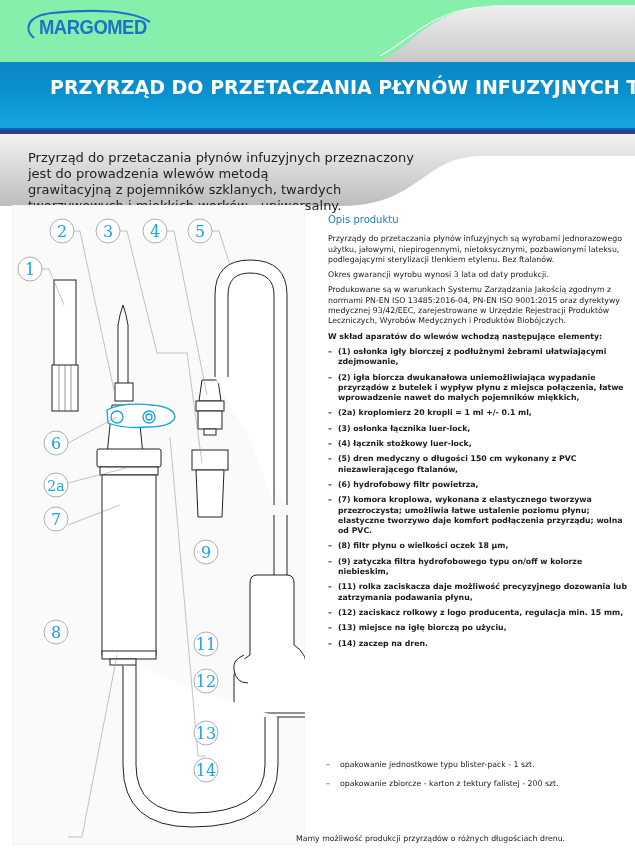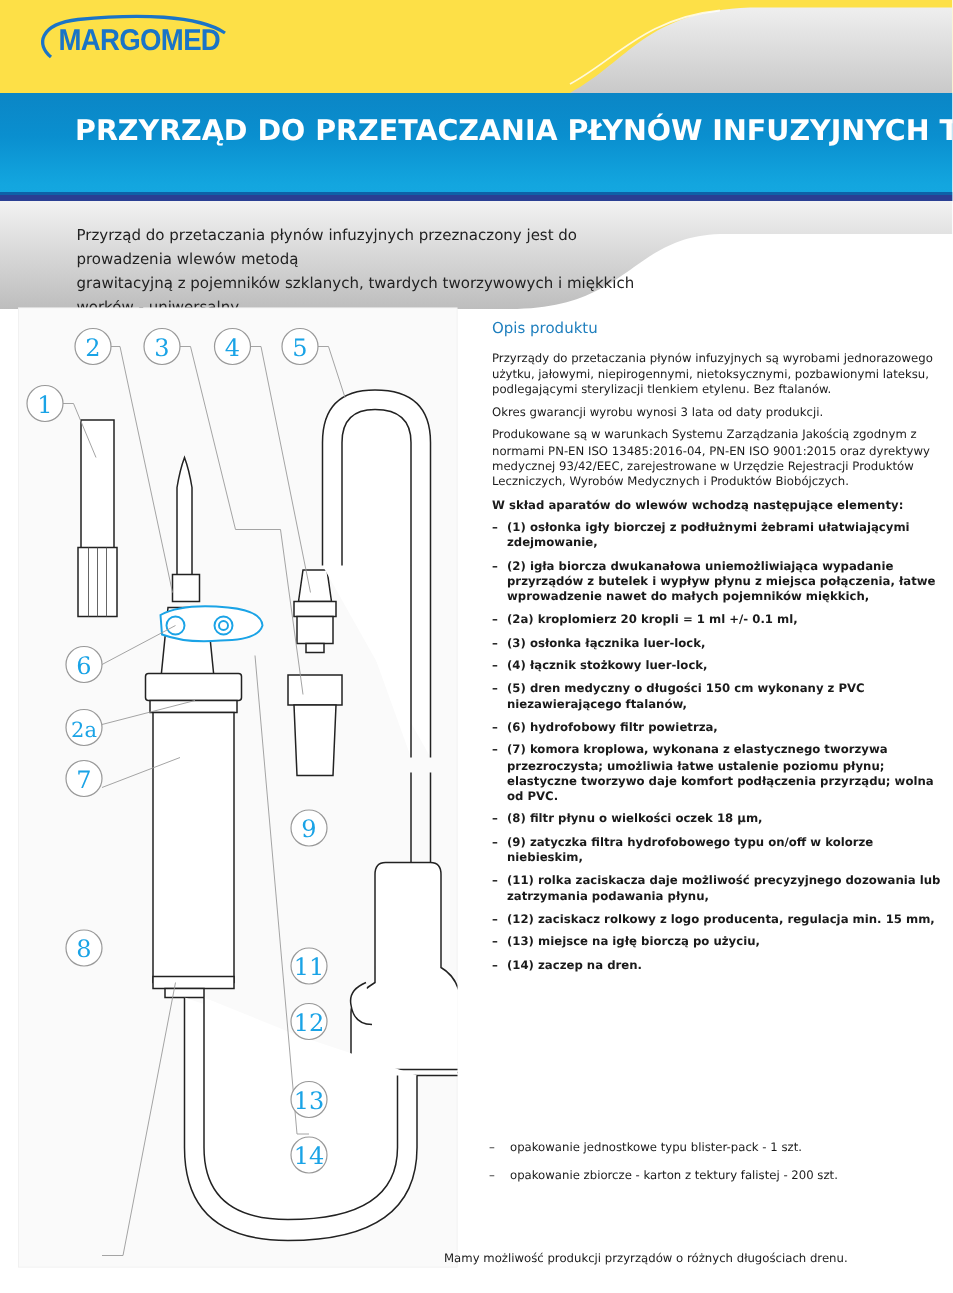--- a/index.html
+++ b/index.html
@@ -1,32 +1,32 @@
 <!DOCTYPE html>
 <html><head>
 <meta charset="utf-8">
 <style>
   html, body { margin:0; padding:0; }
   body { width:635px; height:862px; position:relative; overflow:hidden; background:#ffffff;
          font-family:"DejaVu Sans", sans-serif; color:#1a1a1a; }
-  .header { position:absolute; left:0; top:0; width:635px; height:62px; background:#fde047; }
+  .header { position:absolute; left:0; top:0; width:635px; height:62px; background:#86efac; }
   .header-swoosh { position:absolute; left:0; top:0; width:635px; height:62px; }
   .logo { position:absolute; left:22px; top:8px; width:132px; height:36px; }
   .logo-text { position:absolute; left:17px; top:8px; font-family:"Liberation Sans", sans-serif;
                font-weight:bold; font-size:20px; color:#1a74c7; letter-spacing:-0.5px;
                transform:scaleX(0.92); transform-origin:left; }
   .title-band { position:absolute; left:0; top:62px; width:635px; height:72px;
                 background:linear-gradient(#0b86c6 0%, #0a8fcf 40%, #13a6df 85%, #14a7e0 100%); }
   .title-band .stripe1 { position:absolute; left:0; bottom:0; width:100%; height:4px; background:#2a3f93; }
   .title-band .stripe2 { position:absolute; left:0; bottom:4px; width:100%; height:2px; background:#0e62a8; }
   .page-title { position:absolute; left:50px; top:14px; font-family:"DejaVu Sans", sans-serif;
                 font-weight:bold; font-size:19px; color:#ffffff; letter-spacing:0px; white-space:nowrap; }
   .desc-band { position:absolute; left:0; top:134px; width:635px; height:70px; }
   .desc-band svg { position:absolute; left:0; top:0; }
-  .intro { position:absolute; left:28px; top:150px; width:400px; font-size:10px; line-height:16px; color:#222;margin-left:23px; }
+  .intro { position:absolute; left:28px; top:150px; width:400px; font-size:13px; line-height:16px; color:#222; }
   .diagram { position:absolute; left:12px; top:205px; width:293px; height:640px; }
   .content { position:absolute; left:328px; top:215px; width:300px; font-size:7.8px; line-height:10.3px; color:#1a1a1a; }
   .content h2 { margin:0 0 9px 0; font-size:10px; font-weight:normal; color:#1f7fbe; }
   .content p { margin:0 0 5px 0; }
   .content .lead { font-weight:bold; margin-top:5px; }
   .content ul { list-style:none; margin:0; padding:0; }
   .content li { position:relative; padding-left:10px; margin-bottom:5px;font-weight:bold; }
   .content li::before { content:"–"; position:absolute; left:0; top:0; }
   .pack { position:absolute; left:322px; top:760px; width:300px; font-size:7.8px; line-height:10.3px; }
   .pack .lead { font-weight:bold; margin:0 0 6px 0; }

